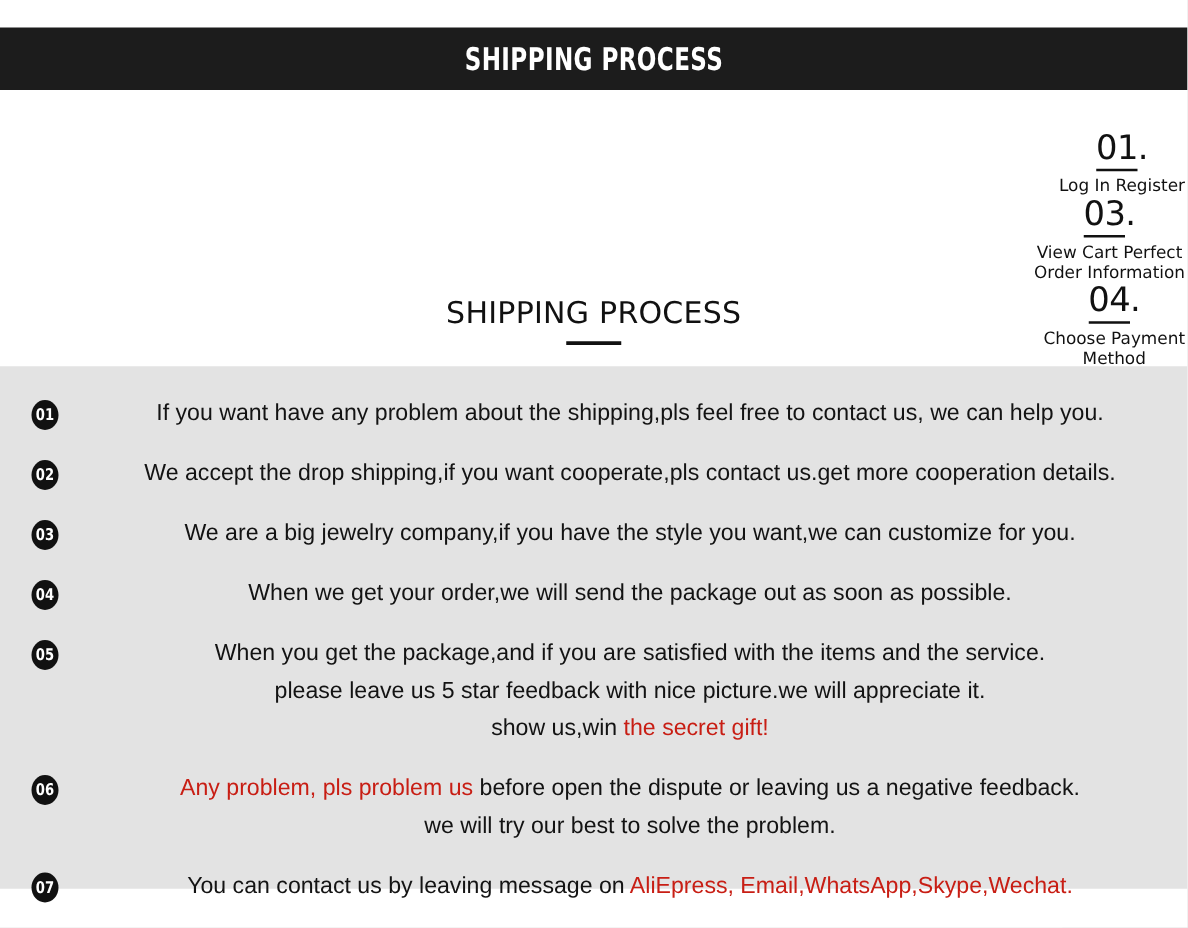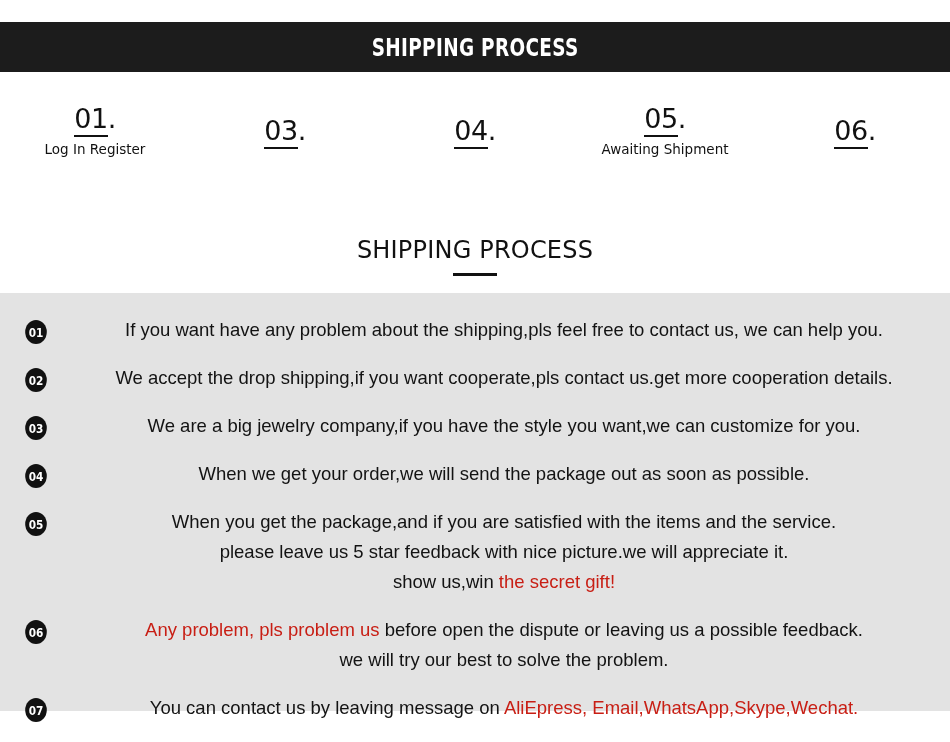--- a/index.html
+++ b/index.html
@@ -43,21 +43,22 @@
     white-space: nowrap;
   }
 
   
   .steps {
     position: absolute;
     left: 0;
     top: 104px;
     width: 950px;
     display: flex;
-    align-items: center;
+    align-items: flex-end;
+    flex-direction: column;
   }
   .step {
     flex: 1 1 0;
     text-align: center;
     padding: 0 2px;
   }
   .step-num {
     display: inline-block;
     font-family: "DejaVu Sans", sans-serif;
     font-size: 27px;
@@ -151,22 +152,24 @@
 <body>
 
 <div class="page">
 
   <div class="banner">
     <div class="banner-title">SHIPPING PROCESS</div>
   </div>
 
   <div class="steps" id="steps-row">
       <div class="step"><div class="step-num"><span class="digits">01</span><span>.</span></div><div class="step-label">Log In Register</div></div>
-      <div class="step"><div class="step-num"><span class="digits">03</span><span>.</span></div></div>
-      <div class="step"><div class="step-num"><span class="digits">04</span><span>.</span></div></div>
+      <div class="step"><div class="step-num"><span class="digits">03</span><span>.</span></div><div class="step-label">View Cart Perfect
+Order Information</div></div>
+      <div class="step"><div class="step-num"><span class="digits">04</span><span>.</span></div><div class="step-label">Choose Payment
+Method</div></div>
       <div class="step"><div class="step-num"><span class="digits">05</span><span>.</span></div><div class="step-label">Awaiting Shipment</div></div>
       <div class="step"><div class="step-num"><span class="digits">06</span><span>.</span></div></div>
     </div>
 
   <div class="section-head">
     <div class="section-head-title">SHIPPING PROCESS</div>
     <div class="section-head-rule"></div>
   </div>
 
   <div class="notes" id="notes-panel">
@@ -187,21 +190,21 @@
         <div class="note-line"><span>When we get your order,we will send the package out as soon as possible.</span></div>
       </div>
       <div class="note">
         <div class="badge">05</div>
         <div class="note-line"><span>When you get the package,and if you are satisfied with the items and the service.</span></div>
         <div class="note-line"><span>please leave us 5 star feedback with nice picture.we will appreciate it.</span></div>
         <div class="note-line"><span>show us,win </span><span class="red">the secret gift!</span></div>
       </div>
       <div class="note">
         <div class="badge">06</div>
-        <div class="note-line"><span class="red">Any problem, pls problem us</span><span> before open the dispute or leaving us a possible feedback.</span></div>
+        <div class="note-line"><span class="red">Any problem, pls problem us</span><span> before open the dispute or leaving us a negative feedback.</span></div>
         <div class="note-line"><span>we will try our best to solve the problem.</span></div>
       </div>
       <div class="note">
         <div class="badge">07</div>
         <div class="note-line"><span>You can contact us by leaving message on </span><span class="red">AliEpress, Email,WhatsApp,Skype,Wechat.</span></div>
       </div>
     </div>
 
 </div>
 

